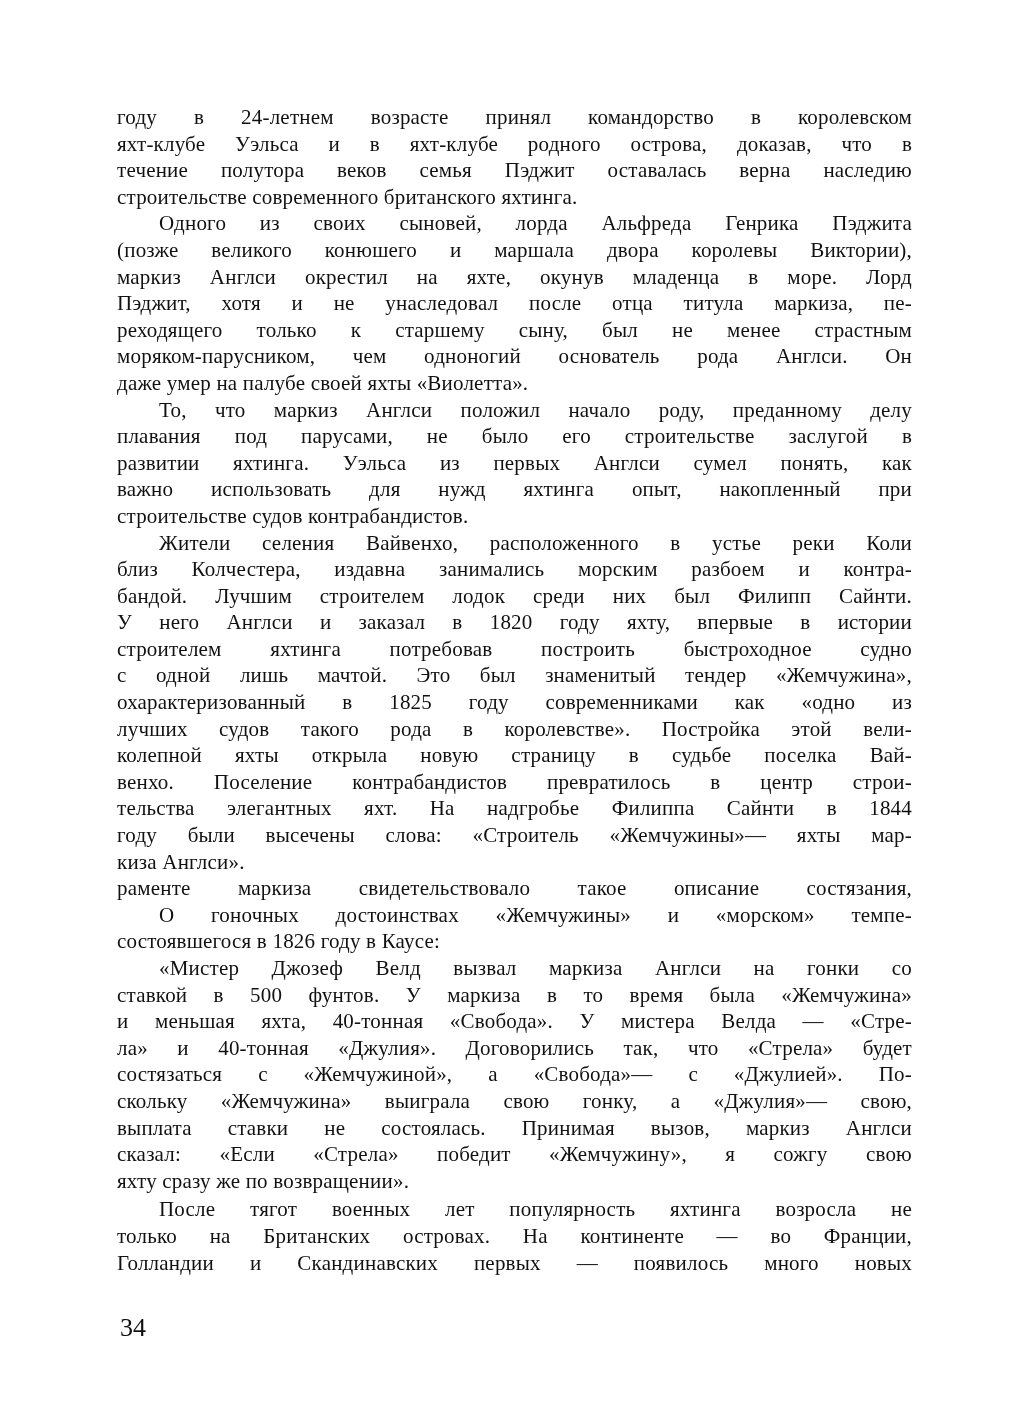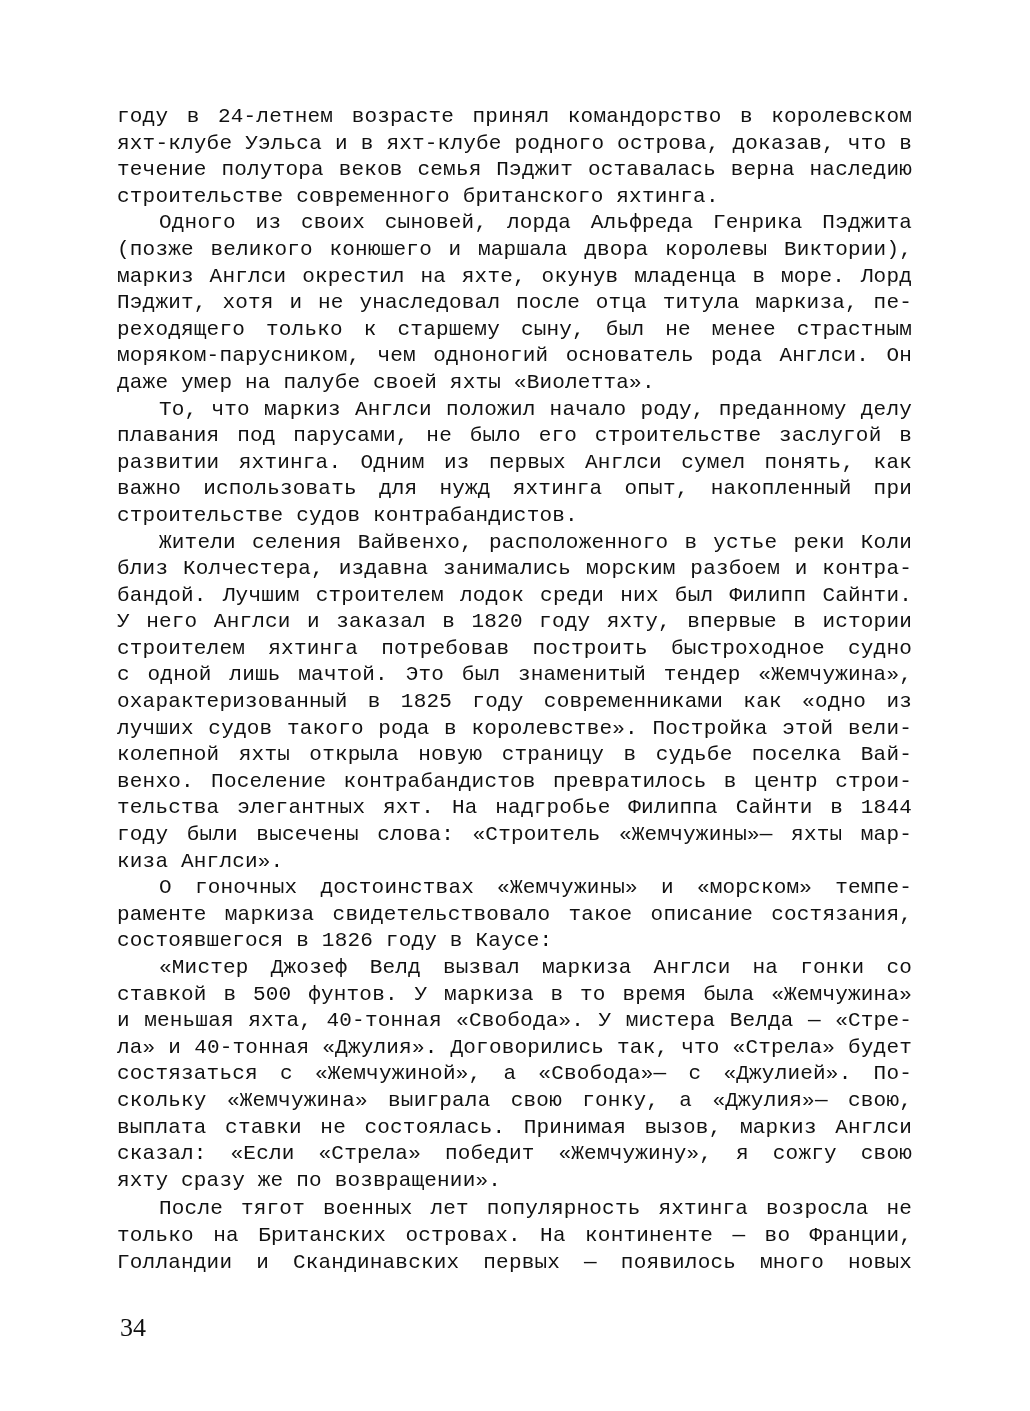--- a/index.html
+++ b/index.html
@@ -15,21 +15,20 @@
     letter-spacing: 0.2px;
   }
   .line {
     display: block;
     height: 26.6px;
     line-height: 26.6px;
     white-space: nowrap;
     text-align: justify;
     text-align-last: justify;
     overflow: visible;
-    font-family: Liberation Mono, monospace;
   }
   .line.last { text-align-last: left; }
   .line.indent { padding-left: 42px; }
   .para-gap { height: 2px; }
   .page-number {
     position: absolute;
     left: 120px;
     top: 1313px;
     font-family: "Liberation Serif", "DejaVu Serif", serif;
     font-size: 26px;
@@ -54,21 +53,21 @@
     <span class="line">маркиз Англси окрестил на яхте, окунув младенца в море. Лорд</span>
     <span class="line">Пэджит, хотя и не унаследовал после отца титула маркиза, пе-</span>
     <span class="line">реходящего только к старшему сыну, был не менее страстным</span>
     <span class="line">моряком-парусником, чем одноногий основатель рода Англси. Он</span>
     <span class="line last">даже умер на палубе своей яхты «Виолетта».</span>
   </div>
 
   <div>
     <span class="line indent">То, что маркиз Англси положил начало роду, преданному делу</span>
     <span class="line">плавания под парусами, не было его строительстве заслугой в</span>
-    <span class="line">развитии яхтинга. Одним из первых Англси сумел понять, как</span>
+    <span class="line">развитии яхтинга. Уэльса из первых Англси сумел понять, как</span>
     <span class="line">важно использовать для нужд яхтинга опыт, накопленный при</span>
     <span class="line last">строительстве судов контрабандистов.</span>
   </div>
 
   <div>
     <span class="line indent">Жители селения Вайвенхо, расположенного в устье реки Коли</span>
     <span class="line">близ Колчестера, издавна занимались морским разбоем и контра-</span>
     <span class="line">бандой. Лучшим строителем лодок среди них был Филипп Сайнти.</span>
     <span class="line">У него Англси и заказал в 1820 году яхту, впервые в истории</span>
     <span class="line">строителем яхтинга потребовав построить быстроходное судно</span>
@@ -76,22 +75,22 @@
     <span class="line">охарактеризованный в 1825 году современниками как «одно из</span>
     <span class="line">лучших судов такого рода в королевстве». Постройка этой вели-</span>
     <span class="line">колепной яхты открыла новую страницу в судьбе поселка Вай-</span>
     <span class="line">венхо. Поселение контрабандистов превратилось в центр строи-</span>
     <span class="line">тельства элегантных яхт. На надгробье Филиппа Сайнти в 1844</span>
     <span class="line">году были высечены слова: «Строитель «Жемчужины»— яхты мар-</span>
     <span class="line last">киза Англси».</span>
   </div>
 
   <div>
+    <span class="line">раменте маркиза свидетельствовало такое описание состязания,</span>
     <span class="line indent">О гоночных достоинствах «Жемчужины» и «морском» темпе-</span>
-    <span class="line">раменте маркиза свидетельствовало такое описание состязания,</span>
     <span class="line last">состоявшегося в 1826 году в Каусе:</span>
   </div>
 
   <div>
     <span class="line indent">«Мистер Джозеф Велд вызвал маркиза Англси на гонки со</span>
     <span class="line">ставкой в 500 фунтов. У маркиза в то время была «Жемчужина»</span>
     <span class="line">и меньшая яхта, 40-тонная «Свобода». У мистера Велда — «Стре-</span>
     <span class="line">ла» и 40-тонная «Джулия». Договорились так, что «Стрела» будет</span>
     <span class="line">состязаться с «Жемчужиной», а «Свобода»— с «Джулией». По-</span>
     <span class="line">скольку «Жемчужина» выиграла свою гонку, а «Джулия»— свою,</span>

